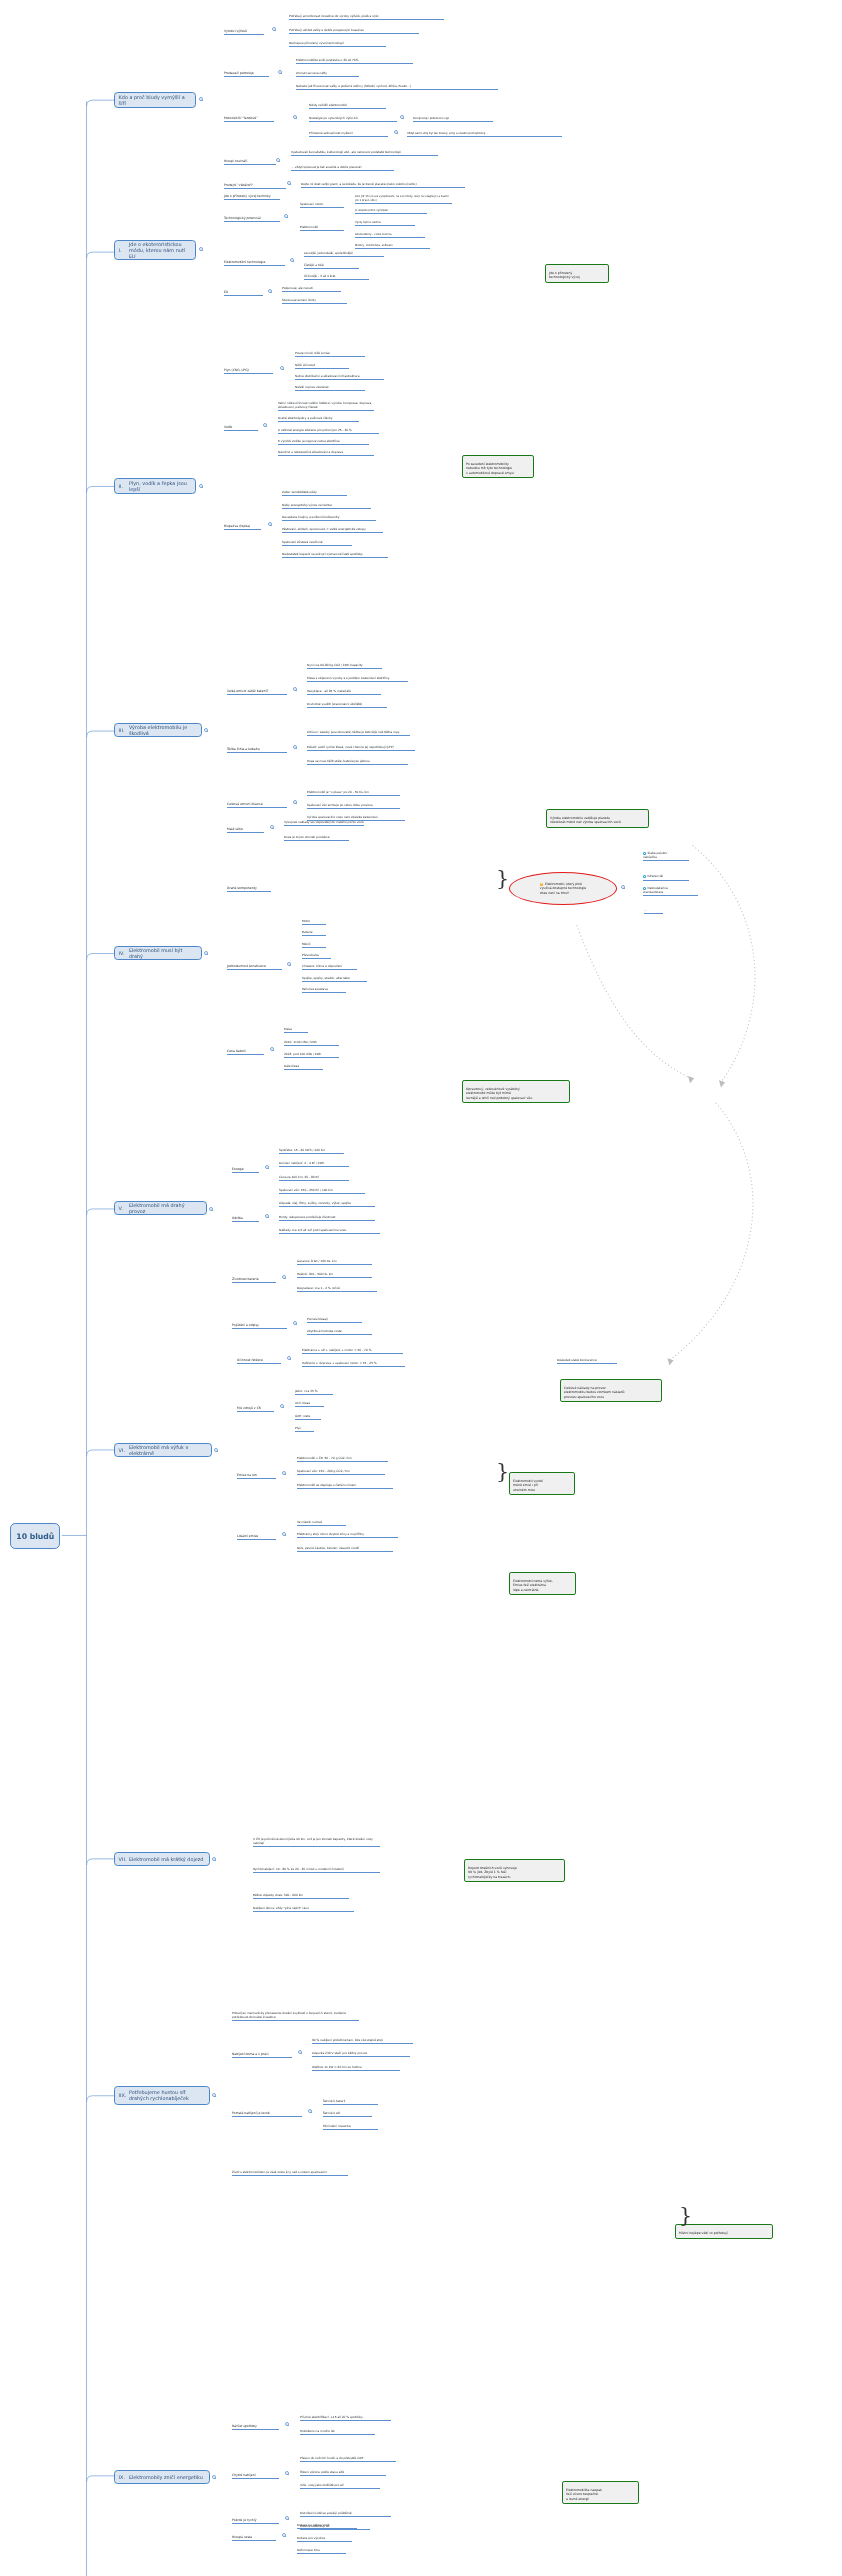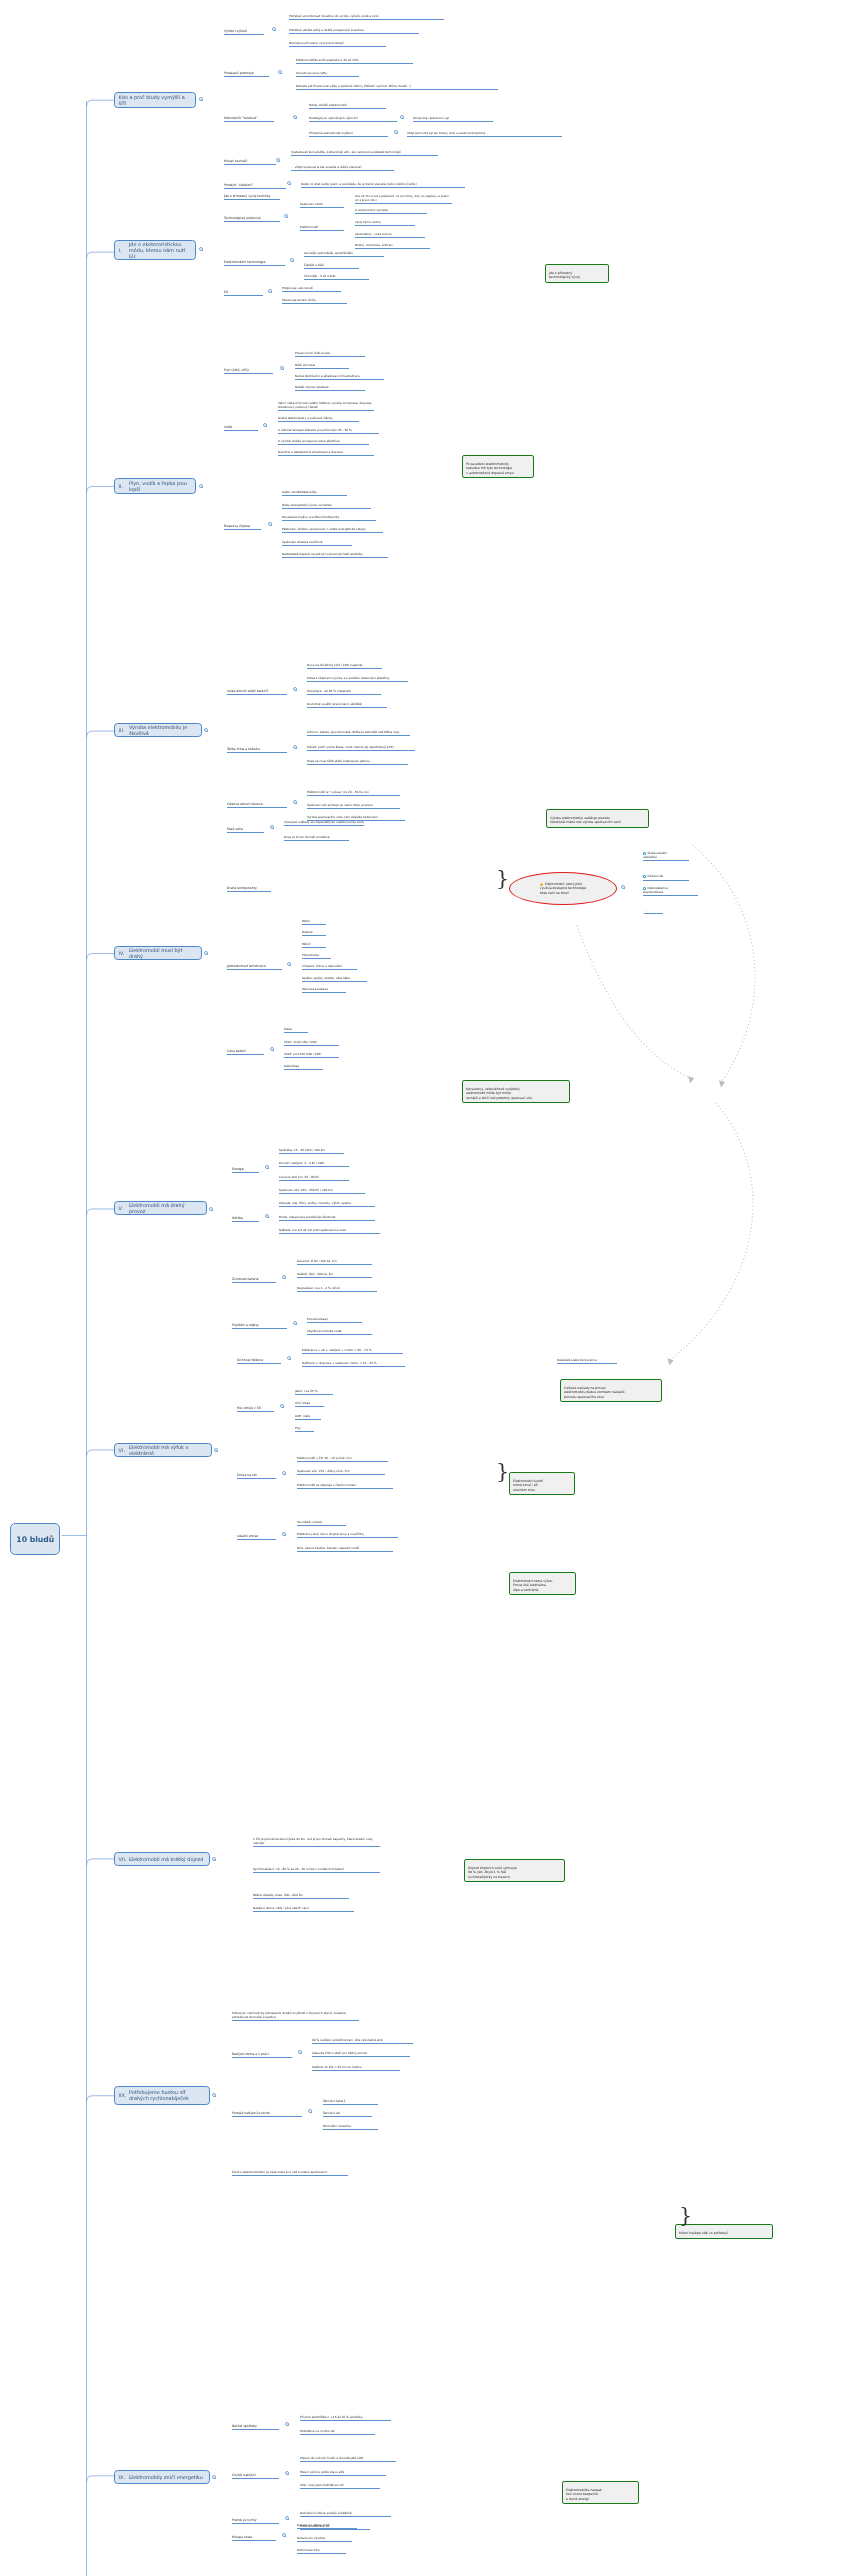--- a/index.html
+++ b/index.html
@@ -87,21 +87,21 @@
     <path d="M168 5880 q0 -12 12 -12 L222 5868" stroke="#5b8fd0" stroke-width="1.2" fill="none"></path>
 
     <path d="M1345 1640 C1490 1760 1500 1960 1400 2100" stroke="#bdbdbd" stroke-width="2" fill="none" stroke-dasharray="2 5"></path>
     <path d="M1120 1795 C1200 2010 1280 2060 1340 2092" stroke="#bdbdbd" stroke-width="2" fill="none" stroke-dasharray="2 5"></path>
     <path d="M1390 2140 C1510 2280 1480 2500 1300 2640" stroke="#bdbdbd" stroke-width="2" fill="none" stroke-dasharray="2 5"></path>
     <polygon points="1296,2636 1308,2640 1300,2650" fill="#bdbdbd"></polygon>
     <polygon points="1336,2088 1348,2092 1340,2102" fill="#bdbdbd"></polygon>
     <polygon points="1396,2096 1408,2100 1400,2110" fill="#bdbdbd"></polygon>
   </svg>
 
-  <div class="central" style="left:10.3px;top:1523px;width:50px;height:32px;">
+  <div class="central" style="left:10.3px;top:1523px;width:50px;height:26px;">
     <span>10 bludů</span>
   </div>
 
   <div class="l1" style="left:114px;top:92px;width:82px;height:15.5px;">
     <span>Kdo a proč bludy vymýšlí a šíří</span>
   </div>
   <div class="tgl" style="left:199px;top:97px;"></div>
 
   <div class="node l2" style="left:224px;top:25px;width:44px;">
     <span>Výrobci výfuků</span><span class="ul" style="width:40px"></span>

